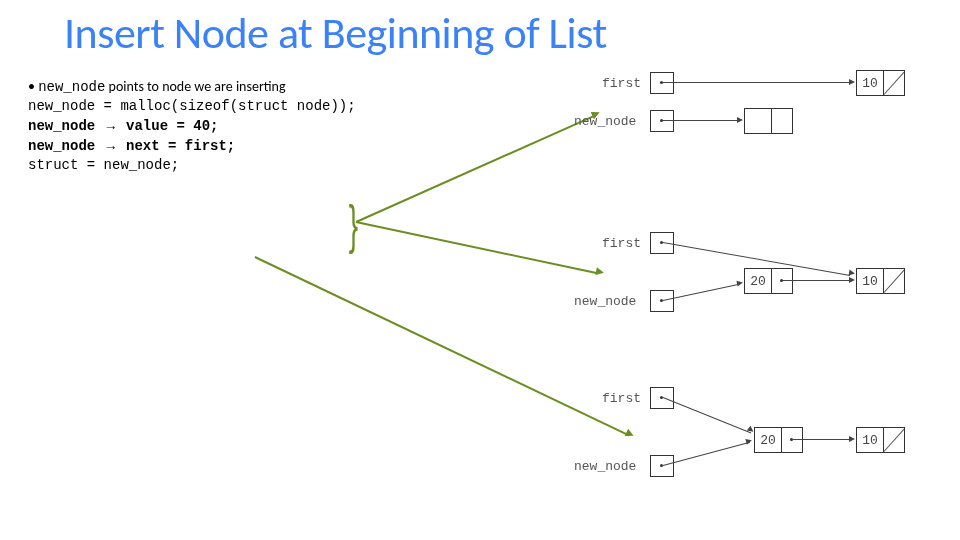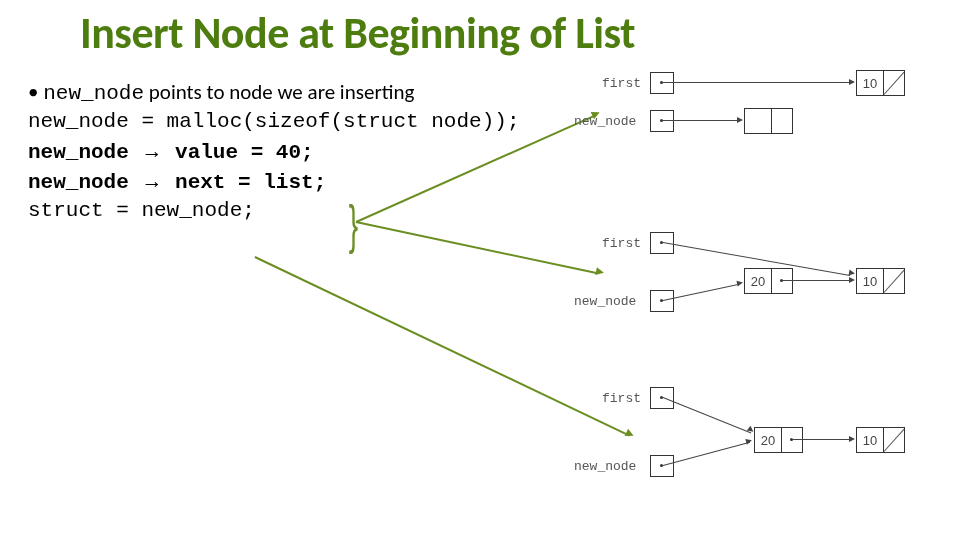--- a/index.html
+++ b/index.html
@@ -6,32 +6,32 @@
   body {
     width: 960px;
     height: 540px;
     background: #fff;
     font-family: Calibri, Arial, sans-serif;
     position: relative;
     overflow: hidden;
   }
   .title {
     position: absolute;
-    left: 80px;
+    left: 64px;
     top: 6px;
     font-size: 44px;
-    font-weight: 700;
-    color: #4d7c0f;
+    font-weight: 400;
+    color: #3b82f6;
     letter-spacing: -0.5px;
   }
   .content {
     position: absolute;
     left: 28px;
     top: 78px;
-    font-size: 21px;
+    font-size: 14px;
     line-height: 1.35;
     color: #000;
   }
   .content .bullet { display: block; }
   .mono { font-family: "Courier New", monospace; }
   .bold { font-weight: 700; }
   .arrow-glyph { font-family: Arial, sans-serif; font-weight: 700; }
   .brace {
     position: absolute;
     left: 344px;
@@ -55,21 +55,21 @@
     border: 1px solid #333;
     background: #fff;
   }
   .half {
     position: absolute;
     border: 1px solid #333;
     background: #fff;
   }
   .val {
     position: absolute;
-    font-family: Liberation Sans, sans-serif;
+    font-family: Liberation Mono, monospace;
     font-size: 13px;
     color: #444;
     text-align: center;
   }
   .diag {
     position: absolute;
     background: #555;
     height: 1px;
     transform-origin: left center;
   }
@@ -115,21 +115,21 @@
 
 <div class="content">
   <span class="bullet">
     • <span class="mono">new_node</span><span> points to node we are inserting</span>
   </span>
   <span class="bullet mono">new_node = malloc(sizeof(struct node));</span>
   <span class="bullet mono bold">
     <span>new_node </span><span class="arrow-glyph">→</span><span> value = 40;</span>
   </span>
   <span class="bullet mono bold">
-    <span>new_node </span><span class="arrow-glyph">→</span><span> next = list;</span>
+    <span>new_node </span><span class="arrow-glyph">→</span><span> next = first;</span>
   </span>
   <span class="bullet mono">struct = new_node;</span>
 </div>
 
 <div class="brace">}</div>
 
 <div class="greenline" style="left:356px; top:221px; width:262px; transform:rotate(-24deg);"></div>
 <div class="greenhead" style="left:592px; top:110px; transform:rotate(-24deg);"></div>
 
 <div class="greenline" style="left:356px; top:221px; width:247px; transform:rotate(12deg);"></div>

